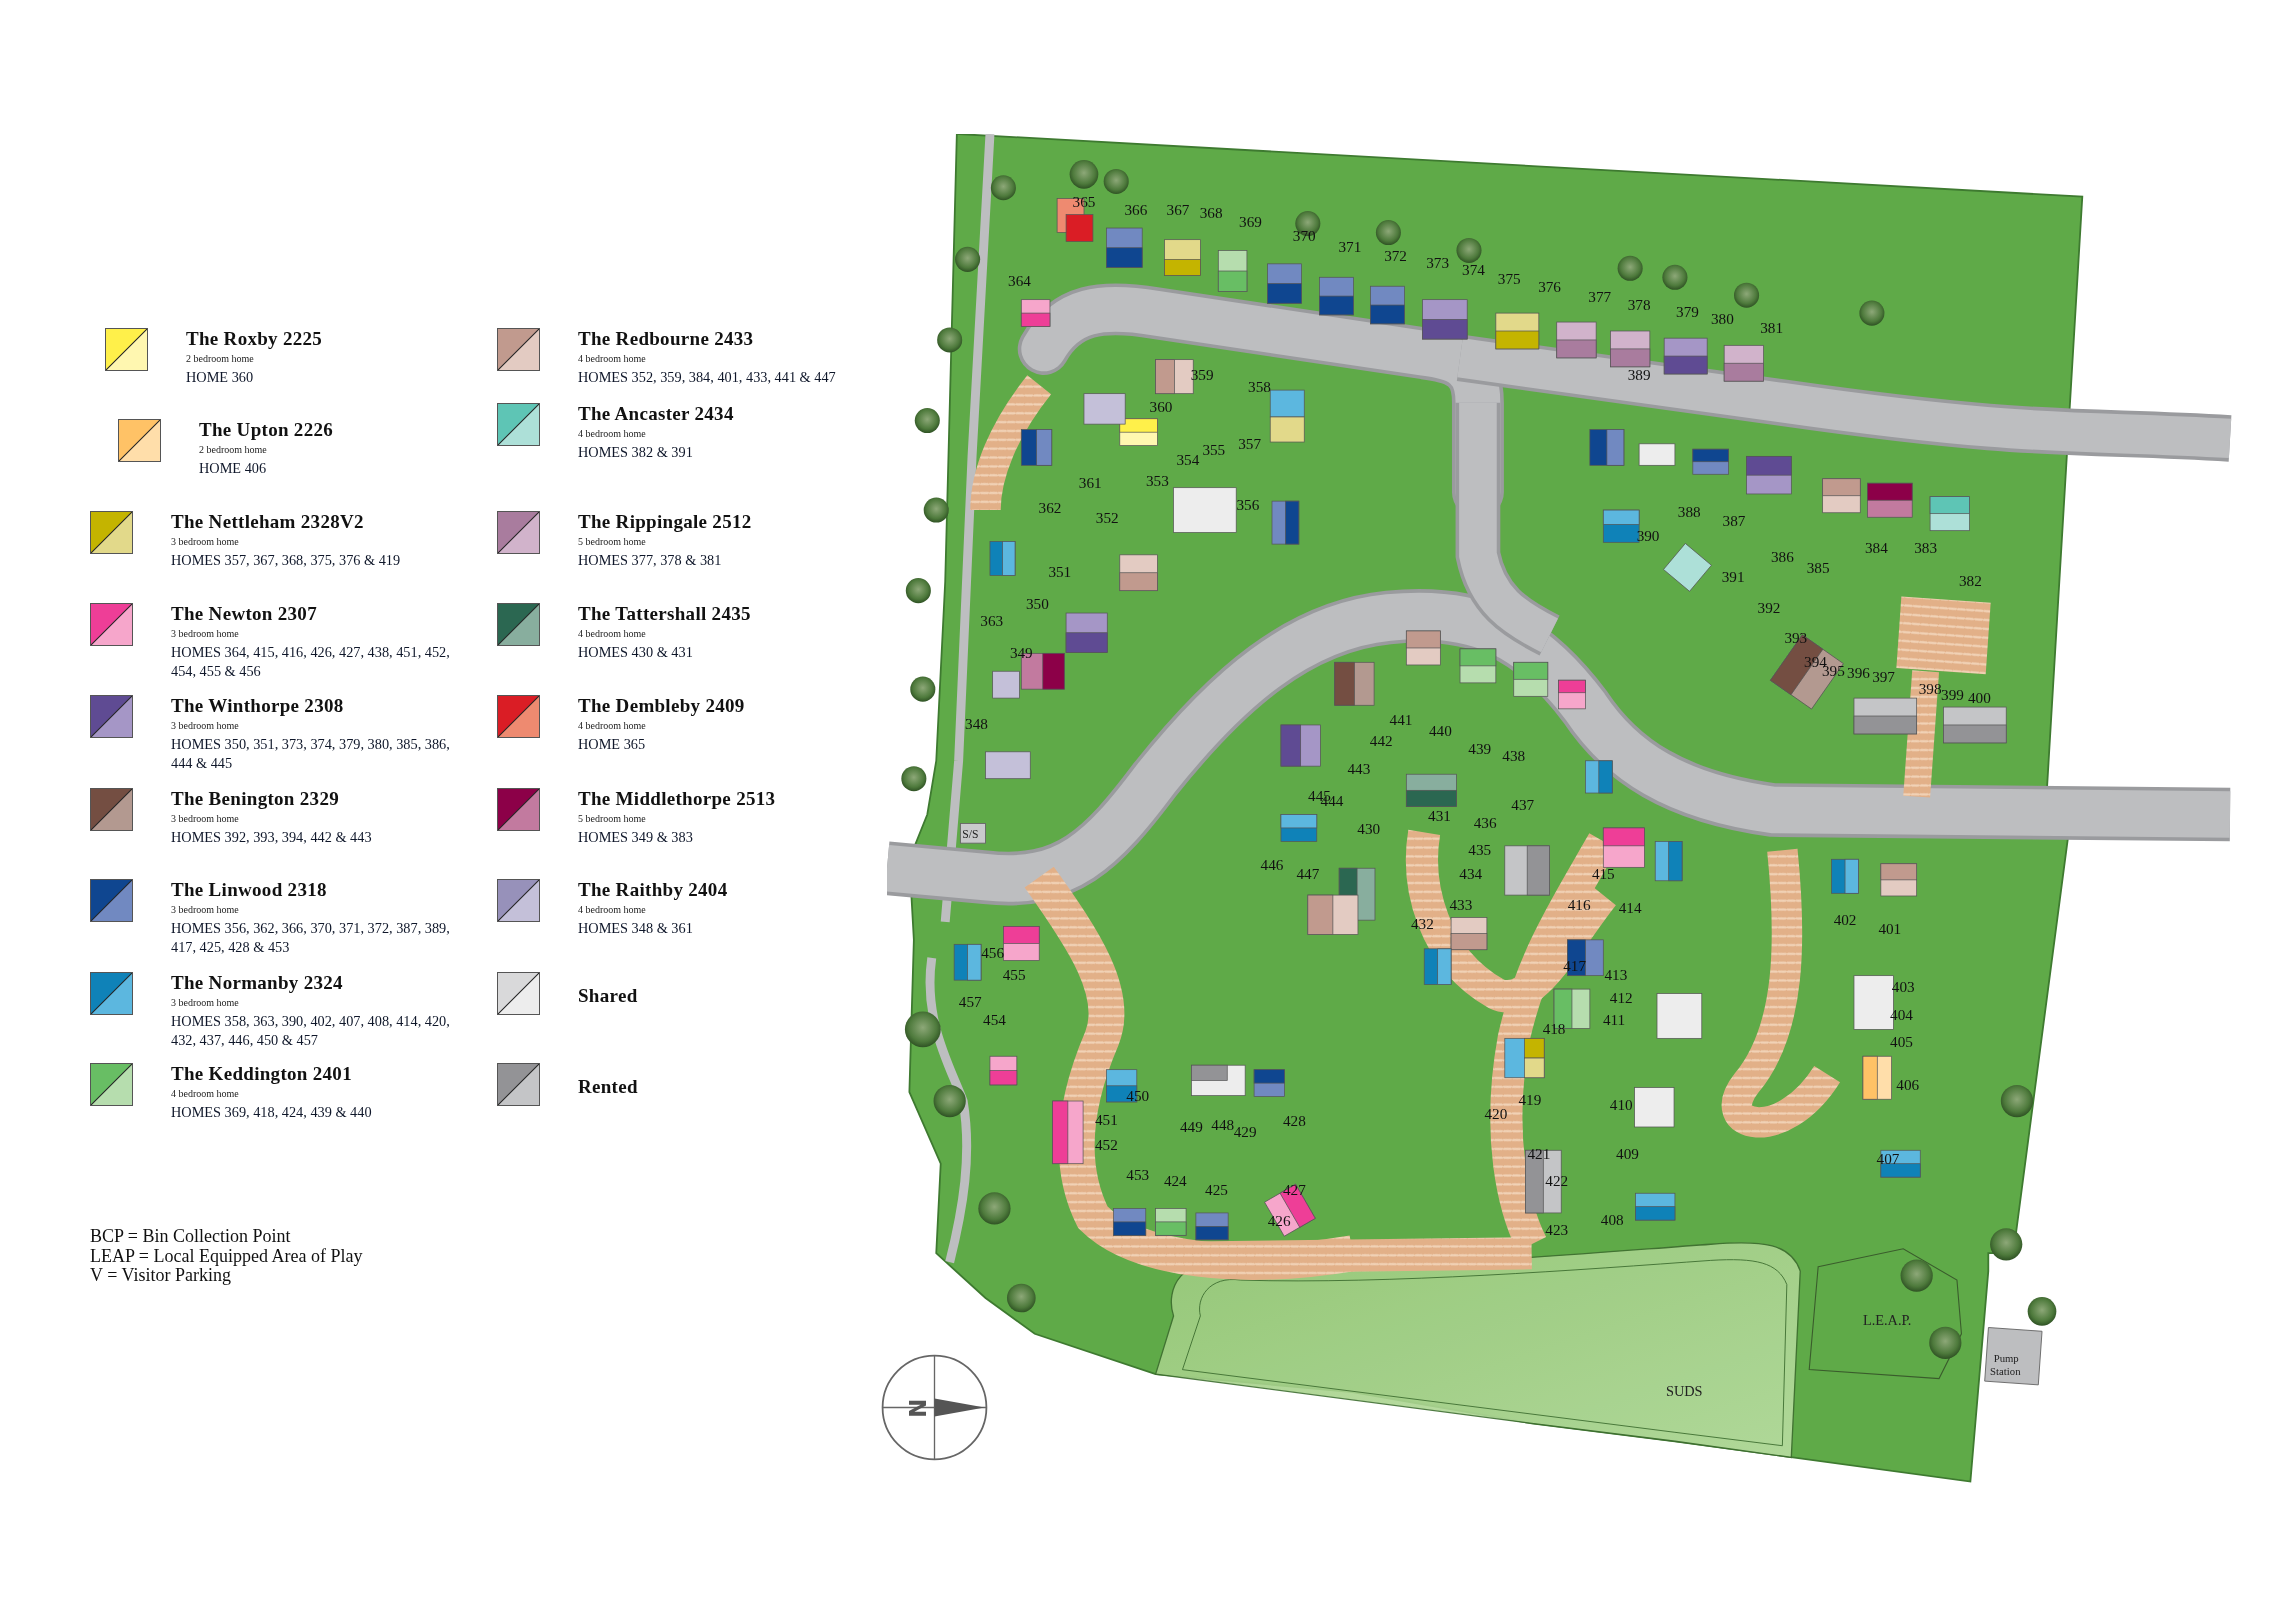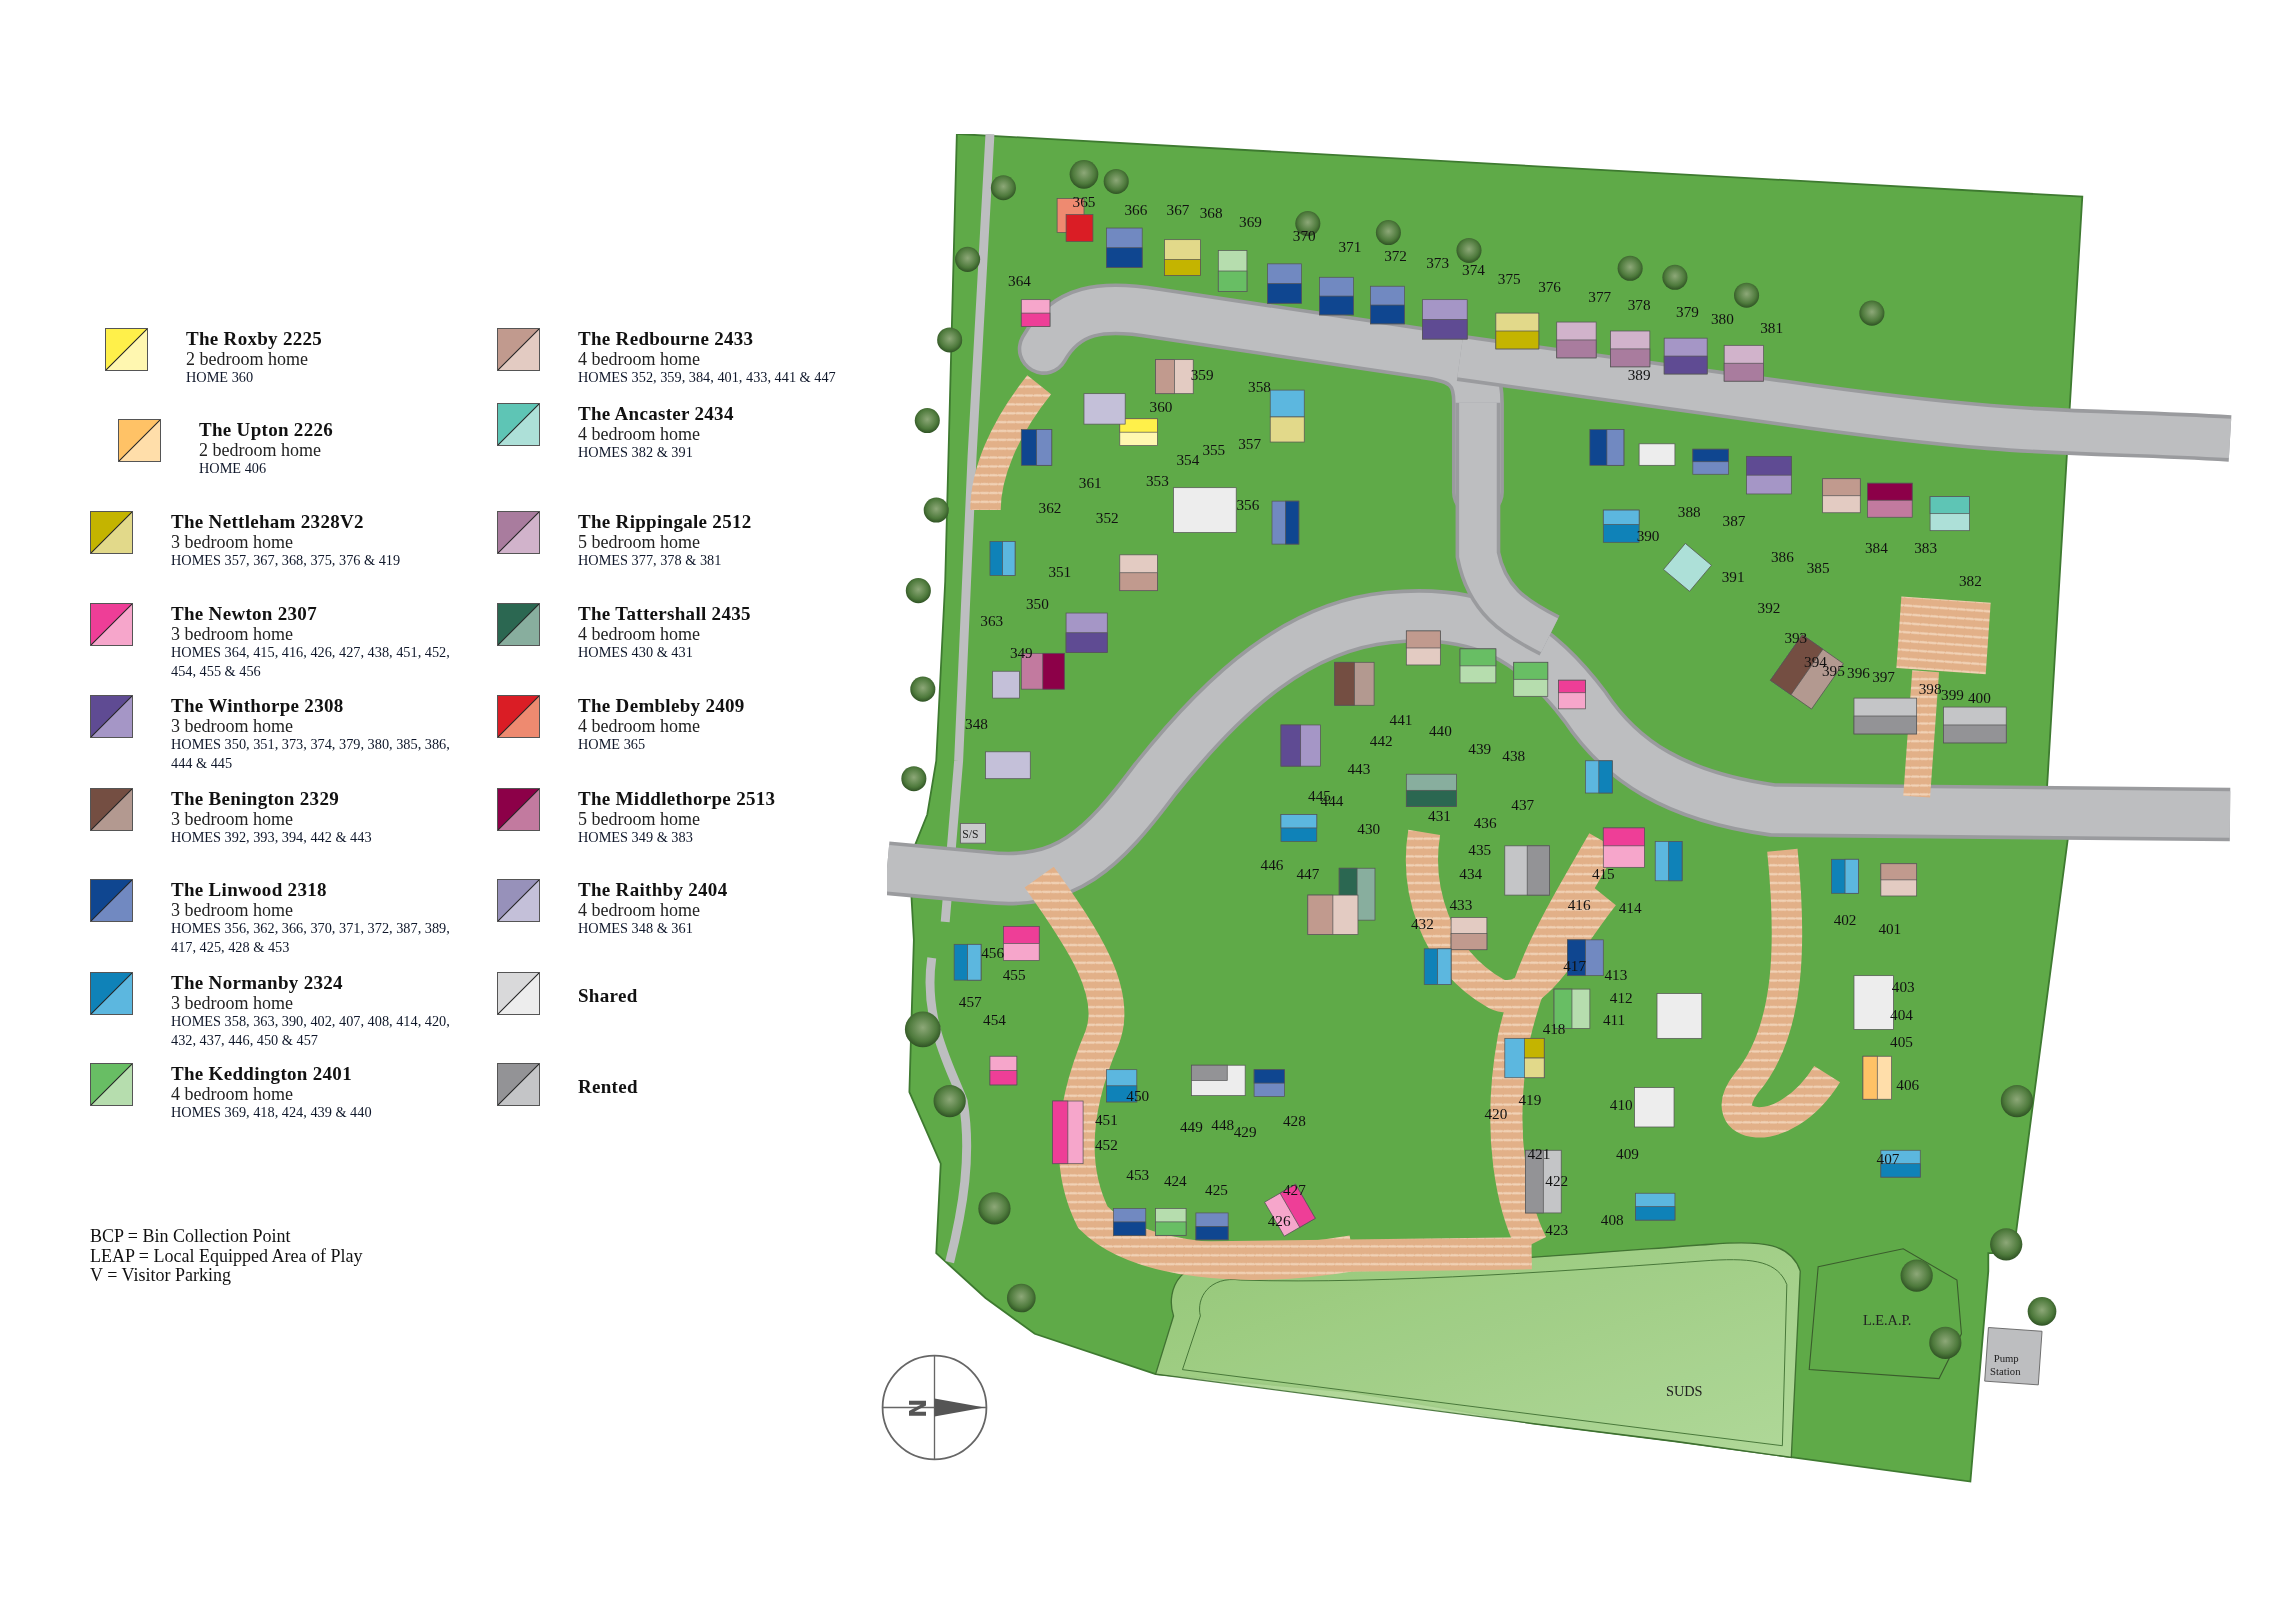--- a/index.html
+++ b/index.html
@@ -3,21 +3,21 @@
 <meta charset="utf-8">
 <style>
   html,body{margin:0;padding:0;background:#ffffff;}
   body{width:2293px;height:1622px;position:relative;overflow:hidden;font-family:"DejaVu Serif","Liberation Serif",serif;color:#111;}
   .legend{position:absolute;left:0;top:0;width:896px;height:1622px;}
   .leg-item{position:absolute;display:flex;align-items:flex-start;}
   .swatch{width:43px;height:43px;border:0.9px solid #555;box-sizing:border-box;position:relative;overflow:hidden;margin-right:38px;flex:none;}
   .swatch svg{position:absolute;left:0;top:0;width:100%;height:100%;}
   .leg-text{display:flex;flex-direction:column;}
   .leg-title{font-family:"Liberation Serif","DejaVu Serif",serif;font-weight:bold;font-size:19px;line-height:21.5px;letter-spacing:0.3px;}
-  .leg-sub{font-family:"Liberation Serif","DejaVu Serif",serif;font-size:18px;line-height:18px;color:#222;}
+  .leg-sub{font-family:"Liberation Serif","DejaVu Serif",serif;font-size:10px;line-height:18px;color:#222;}
   .leg-homes{font-family:"Liberation Serif","DejaVu Serif",serif;font-size:14.3px;line-height:19.7px;color:#0f172a;max-width:296px;}
   .leg-title.solo{margin-top:12.5px;}
   .abbr{position:absolute;left:90px;top:1227px;font-family:"Liberation Serif","DejaVu Serif",serif;font-size:18px;line-height:19.7px;font-weight:bold;}
   .abbr div{font-weight:normal;}
   .map{position:absolute;left:887px;top:134px;width:1352px;height:1361px;}
   .map svg{width:100%;height:100%;}
   .plot-num{font-family:"Liberation Serif","DejaVu Serif",serif;font-size:17px;fill:#111;}
   .map-label{font-family:"Liberation Serif","DejaVu Serif",serif;font-size:16px;fill:#222;}
   .compass{position:absolute;left:879px;top:1352px;width:111px;height:111px;}
 </style>

